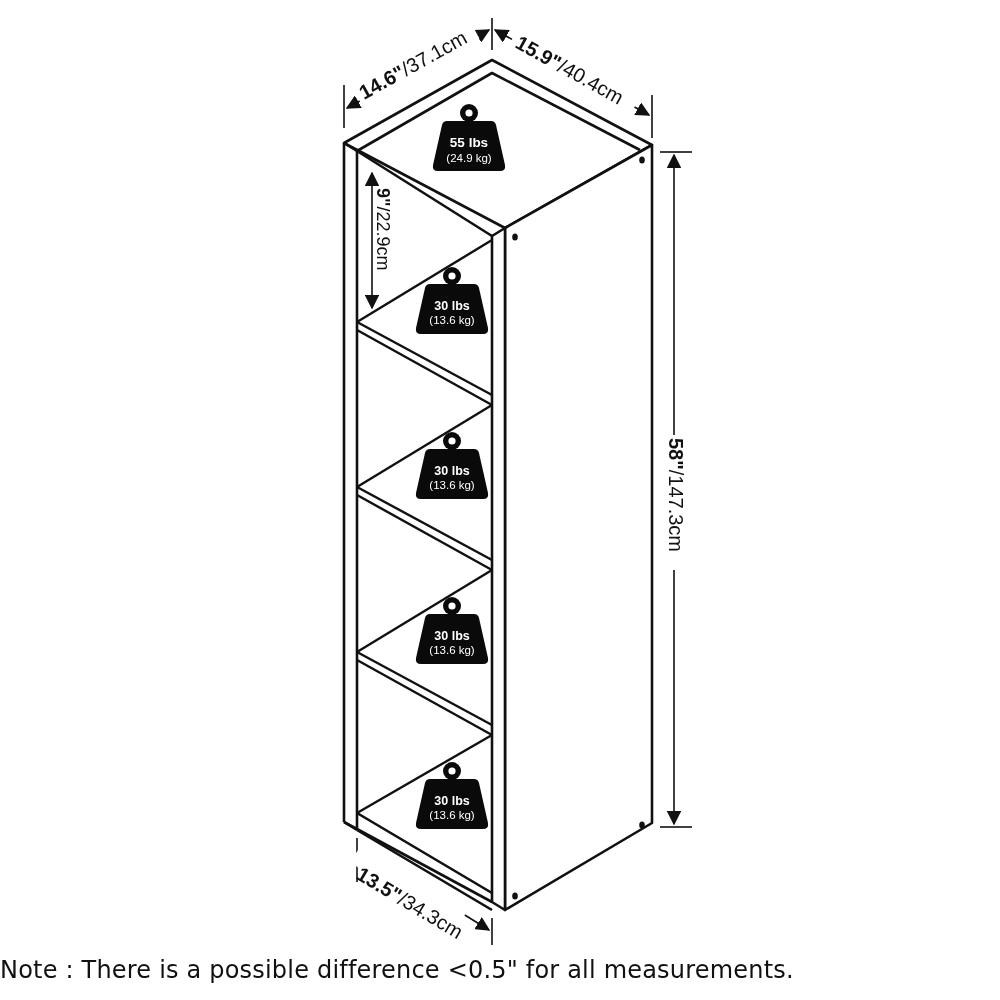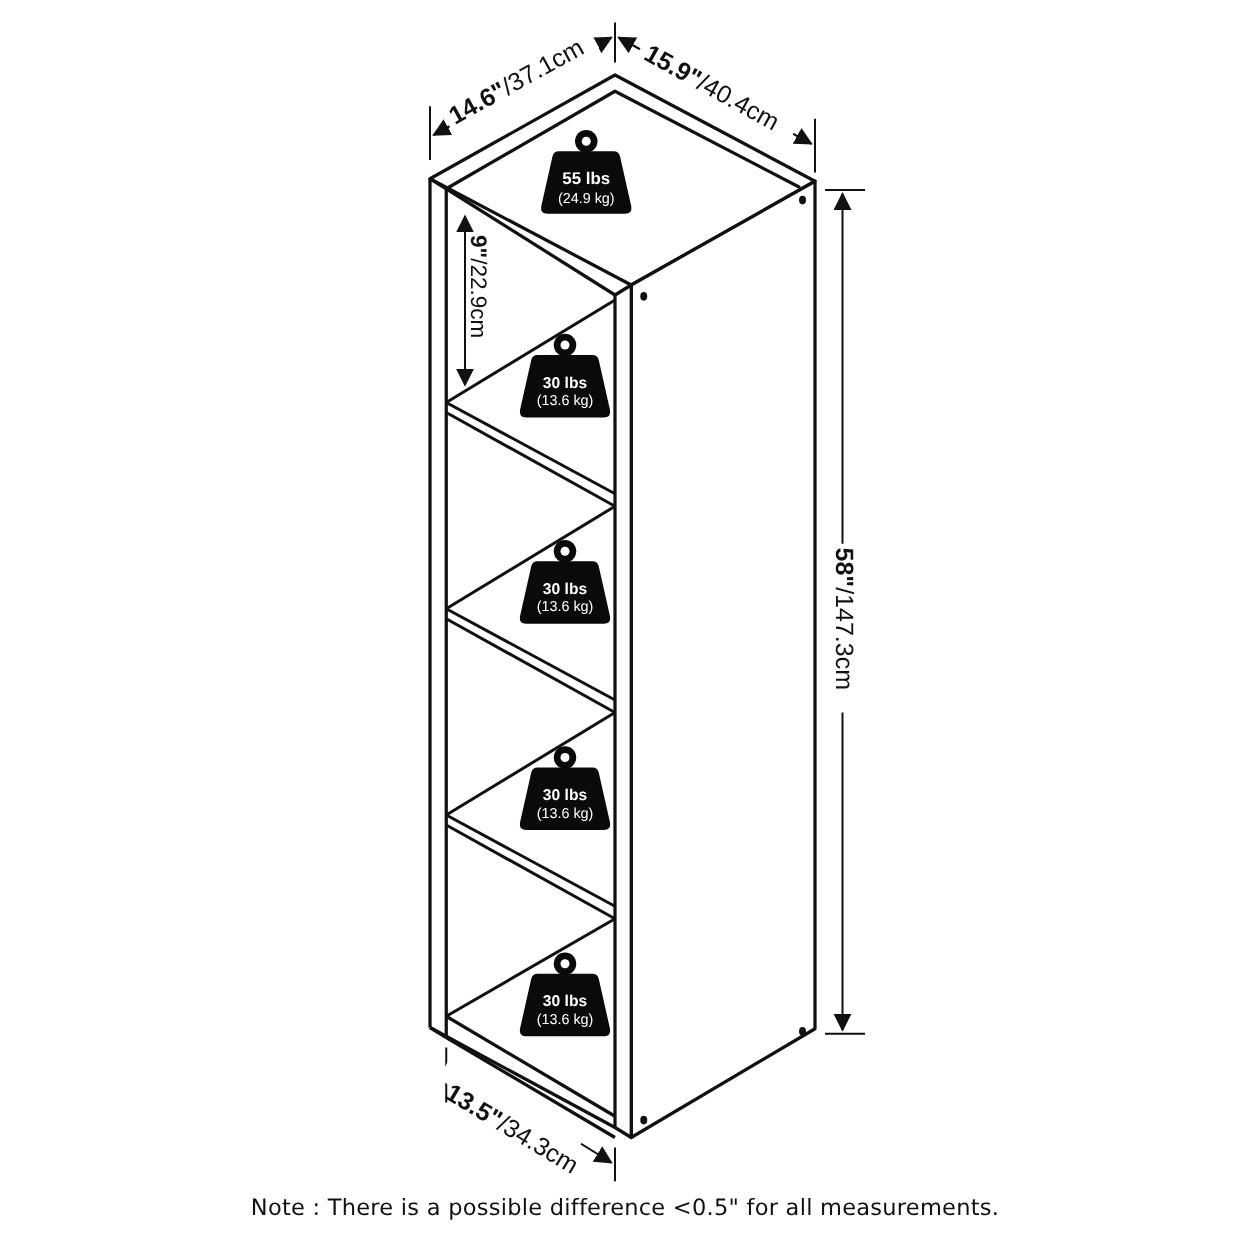--- a/index.html
+++ b/index.html
@@ -1,18 +1,18 @@
 <!DOCTYPE html>
 <html><head>
 <meta charset="utf-8">
 <style>
   html, body { margin:0; padding:0; background:#ffffff; }
   body { width:1000px; height:1000px; position:relative; overflow:hidden; font-family:"Liberation Sans", sans-serif; }
   #diagram { position:absolute; left:0; top:0; width:1000px; height:1000px; }
-  .note { position:absolute; left:0; width:1000px; top:956px; text-align:center; font-size:18px; color:#111; letter-spacing:0.2px; font-family:"DejaVu Sans", sans-serif; }
+  .note { position:absolute; left:0; width:1000px; top:956px; text-align:left; font-size:24px; color:#111; letter-spacing:0.2px; font-family:"DejaVu Sans", sans-serif; }
   svg text { font-family:"Liberation Sans", sans-serif; }
   .dimtxt { font-size:20px; fill:#111; }
   .dimb { font-weight:bold; }
   .wtop { font-size:12.5px; font-weight:bold; fill:#fff; }
   .wbot { font-size:11.5px; fill:#fff; }
 </style>
 </head>
 <body>
 
 <svg id="diagram" viewBox="0 0 1000 1000" xmlns="http://www.w3.org/2000/svg">

